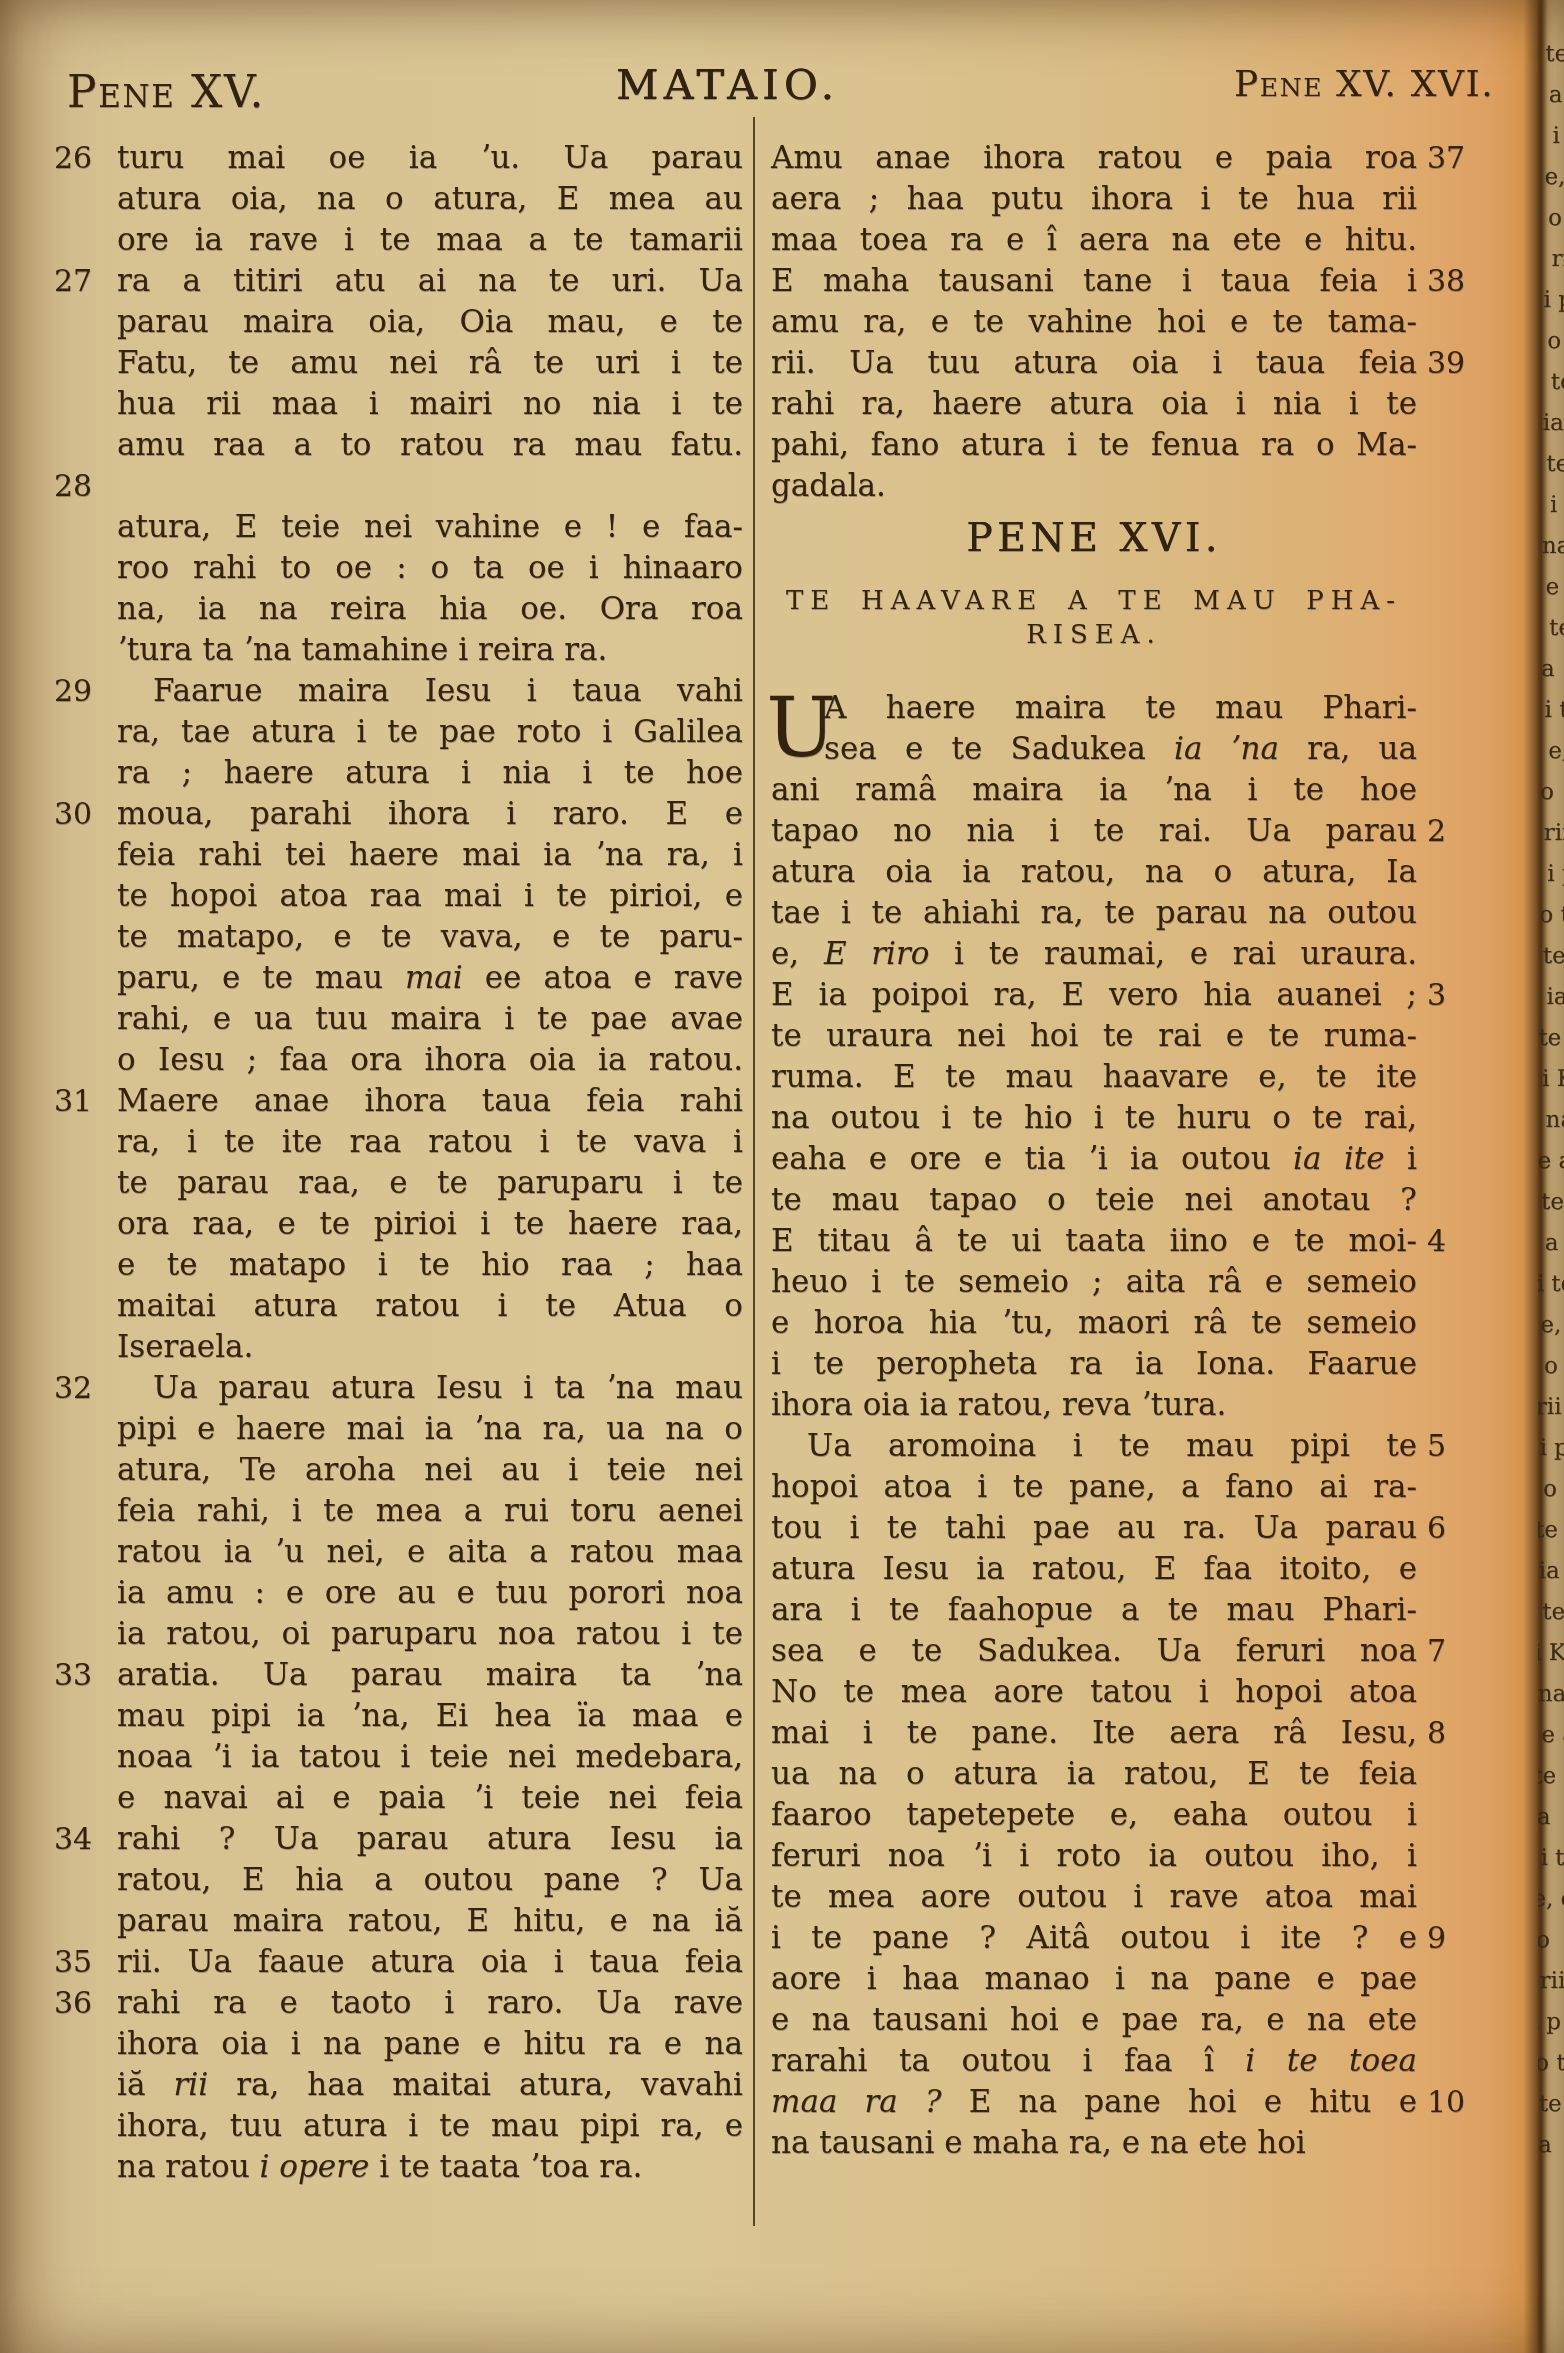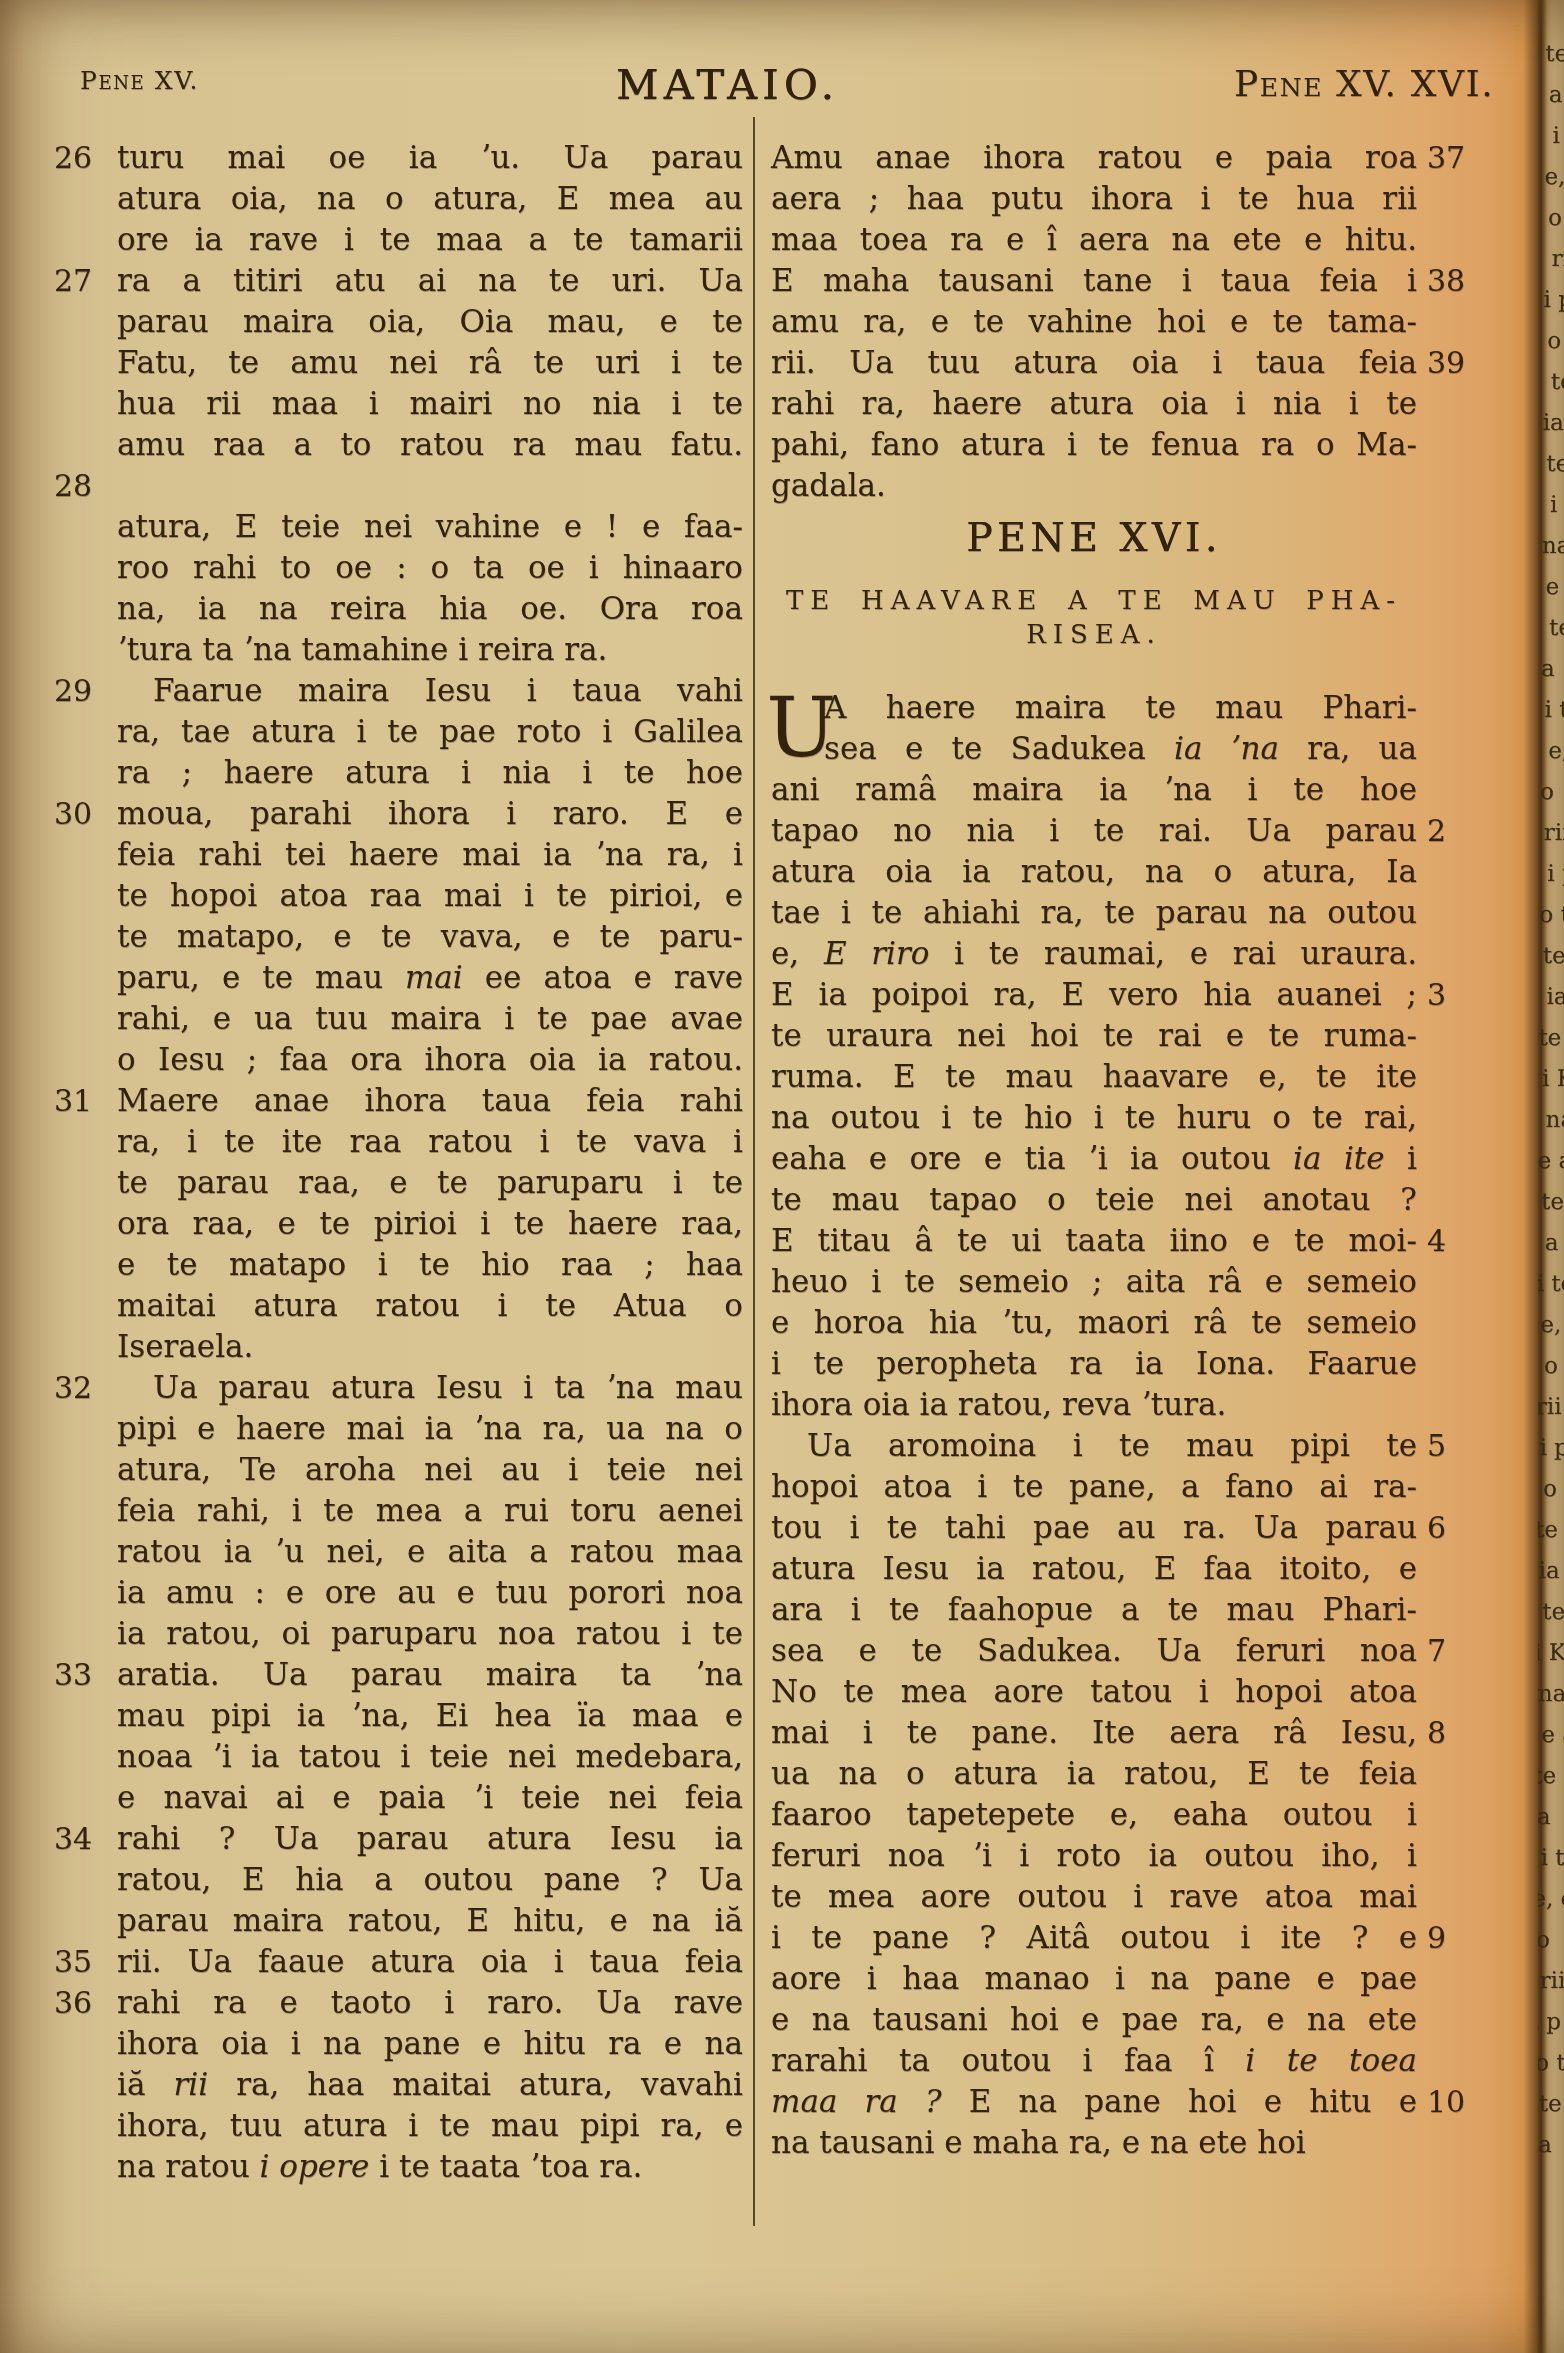--- a/index.html
+++ b/index.html
@@ -12,21 +12,21 @@
       #8a5f2e 98.1%,#553718 98.55%,#bfa06d 98.95%,#c9ae7d 99.4%,#c3a876 100%);
   }
   .vignette{position:absolute;inset:0;pointer-events:none;z-index:9;
     box-shadow:inset 0 27px 55px -19px rgba(90,58,22,.5),
                inset 0 -34px 70px -27px rgba(95,62,24,.38),
                inset 55px 0 102px -55px rgba(80,50,20,.38);}
   .ink{color:#33220f;text-shadow:0.5px 0.6px 0.5px rgba(46,26,8,.32);}
 
   
   .hdr{position:absolute;top:61px;left:0;width:1510px;height:55px;}
-  .hdr .hl{position:absolute;left:80px;top:4.7px;font-size:25px;font-variant:small-caps;letter-spacing:1.6px;}
+  .hdr .hl{position:absolute;left:67px;top:4.7px;font-size:44px;font-variant:small-caps;letter-spacing:1.6px;}
   .hdr .hc{position:absolute;left:0;right:55px;top:0;text-align:center;font-size:41px;letter-spacing:5.5px;text-shadow:0.8px 0 0 currentColor,0.5px 0.6px 0.5px rgba(46,26,8,.32);}
   .hdr .hr{position:absolute;right:15.6px;top:1.6px;font-size:36px;font-variant:small-caps;letter-spacing:1.6px;}
 
   
   .col{position:absolute;top:137px;font-size:31px;line-height:41px;}
   #col-left{left:117px;width:626px;}
   #col-right{left:771px;width:646px;}
   .line{position:relative;height:41px;text-align:justify;text-align-last:justify;}
   .line.njust{text-align-last:left;}
   .line.ind{padding-left:36px;}

